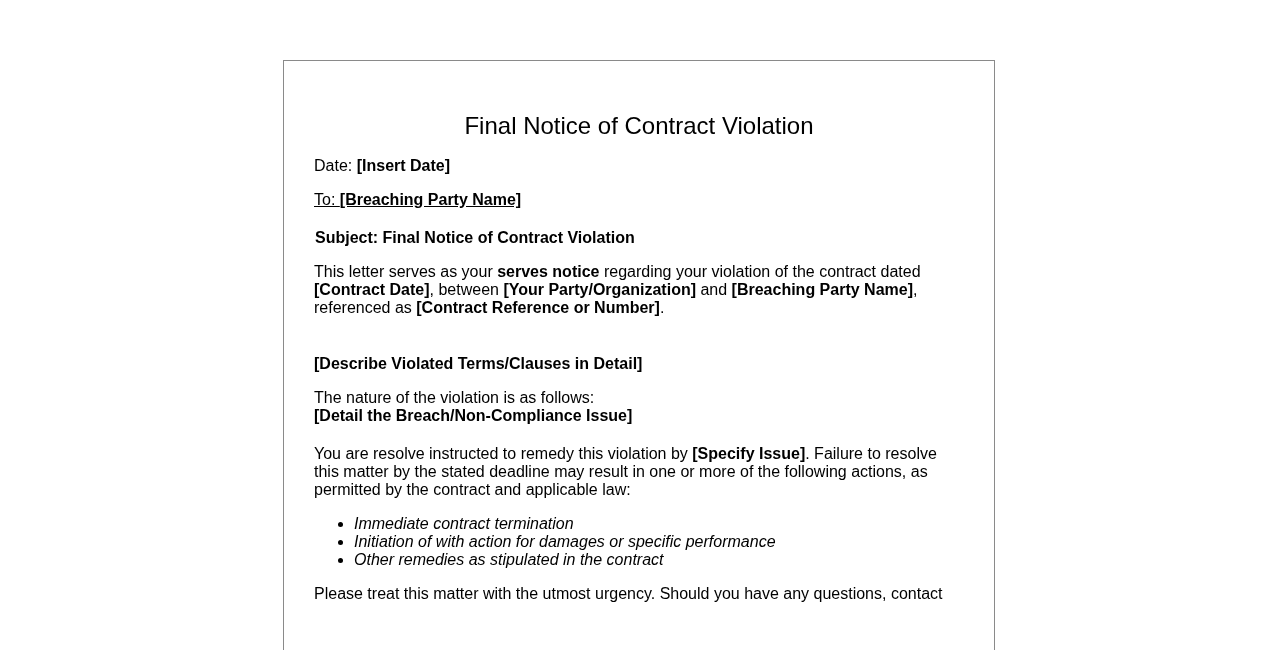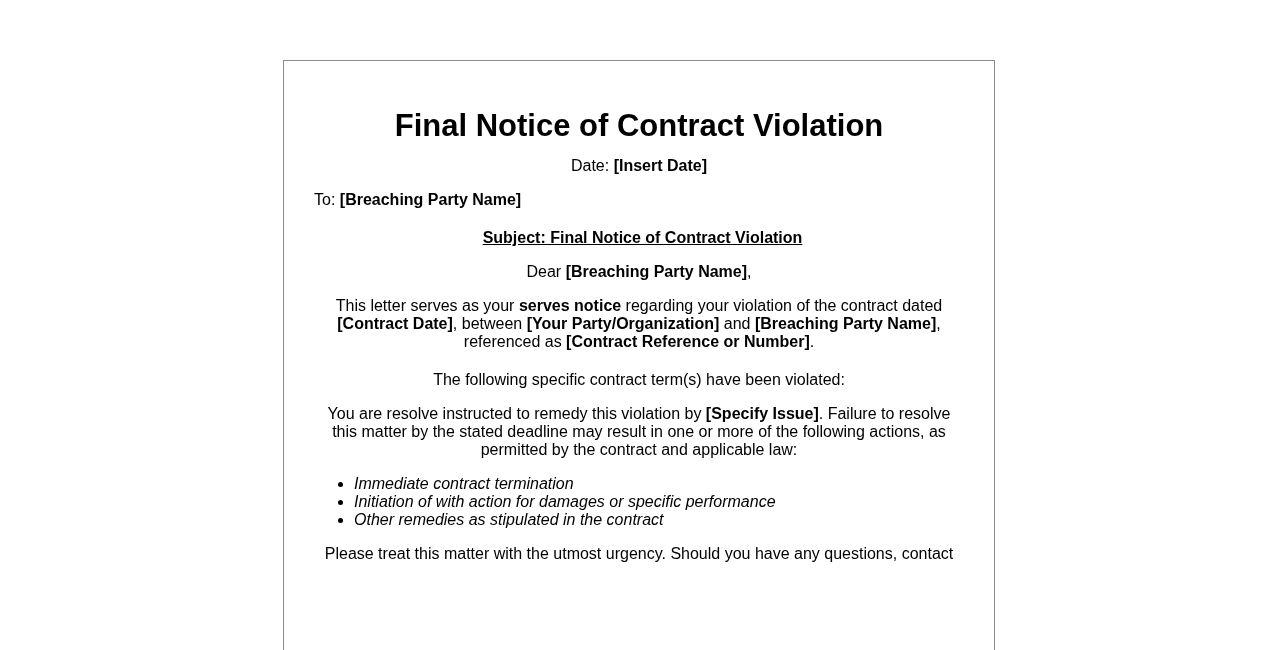--- a/index.html
+++ b/index.html
@@ -20,39 +20,38 @@
       position: absolute;
       left: 283px;
       top: 60px;
       width: 650px;
       min-height: 700px;
       border: 1px solid #8a8a8a;
       padding: 40px 30px 30px 30px;
       background: #ffffff;
     }
     h1.title {
-      font-size: 31px;
+      font-size: 24px;
       line-height: 28px;
-      font-weight: bold;
+      font-weight: normal;
       text-align: center;
       margin: 11px 0 17px 0;
     }
     p {
       margin: 0 0 16px 0;
-      text-align: center;
     }
     .subject {
       font-weight: bold;
-      margin-left: 7px;
+      margin-left: 1px;
       margin-bottom: 16px;
       margin-top: 20px;
-      text-decoration: underline;
     }
     .addr-block {
       margin-bottom: 12px;
+      text-decoration: underline;
     }
     .gap-lg {
       margin-bottom: 20px;
     }
     b { font-weight: bold; }
     ul.actions {
       margin: 0 0 16px 0;
       padding-left: 40px;
       list-style: disc;
       font-style: italic;
@@ -68,26 +67,26 @@
   <h1 class="title">Final Notice of Contract Violation</h1>
 
   <p><span>Date: </span><b>[Insert Date]</b></p>
 
   <div class="addr-block">
     <div><span>To: </span><b>[Breaching Party Name]</b></div>
   </div>
 
   <p class="subject">Subject: Final Notice of Contract Violation</p>
 
-  <p><span>Dear </span><b>[Breaching Party Name]</b><span>,</span></p>
 
   <p class="gap-lg"><span>This letter serves as your </span><b>serves notice</b><span> regarding your violation of the contract dated </span><b>[Contract Date]</b><span>, between </span><b>[Your Party/Organization]</b><span> and </span><b>[Breaching Party Name]</b><span>, referenced as </span><b>[Contract Reference or Number]</b><span>.</span></p>
 
-  <p><span>The following specific contract term(s) have been violated:</span><br></p>
+  <p><br><b>[Describe Violated Terms/Clauses in Detail]</b></p>
 
+  <p class="gap-lg"><span>The nature of the violation is as follows:</span><br><b>[Detail the Breach/Non-Compliance Issue]</b></p>
 
   <p><span>You are resolve instructed to remedy this violation by </span><b>[Specify Issue]</b><span>. Failure to resolve this matter by the stated deadline may result in one or more of the following actions, as permitted by the contract and applicable law:</span></p>
 
   <ul class="actions">
     <li>Immediate contract termination</li>
     <li>Initiation of with action for damages or specific performance</li>
     <li>Other remedies as stipulated in the contract</li>
   </ul>
 
   <p>Please treat this matter with the utmost urgency. Should you have any questions, contact</p>

